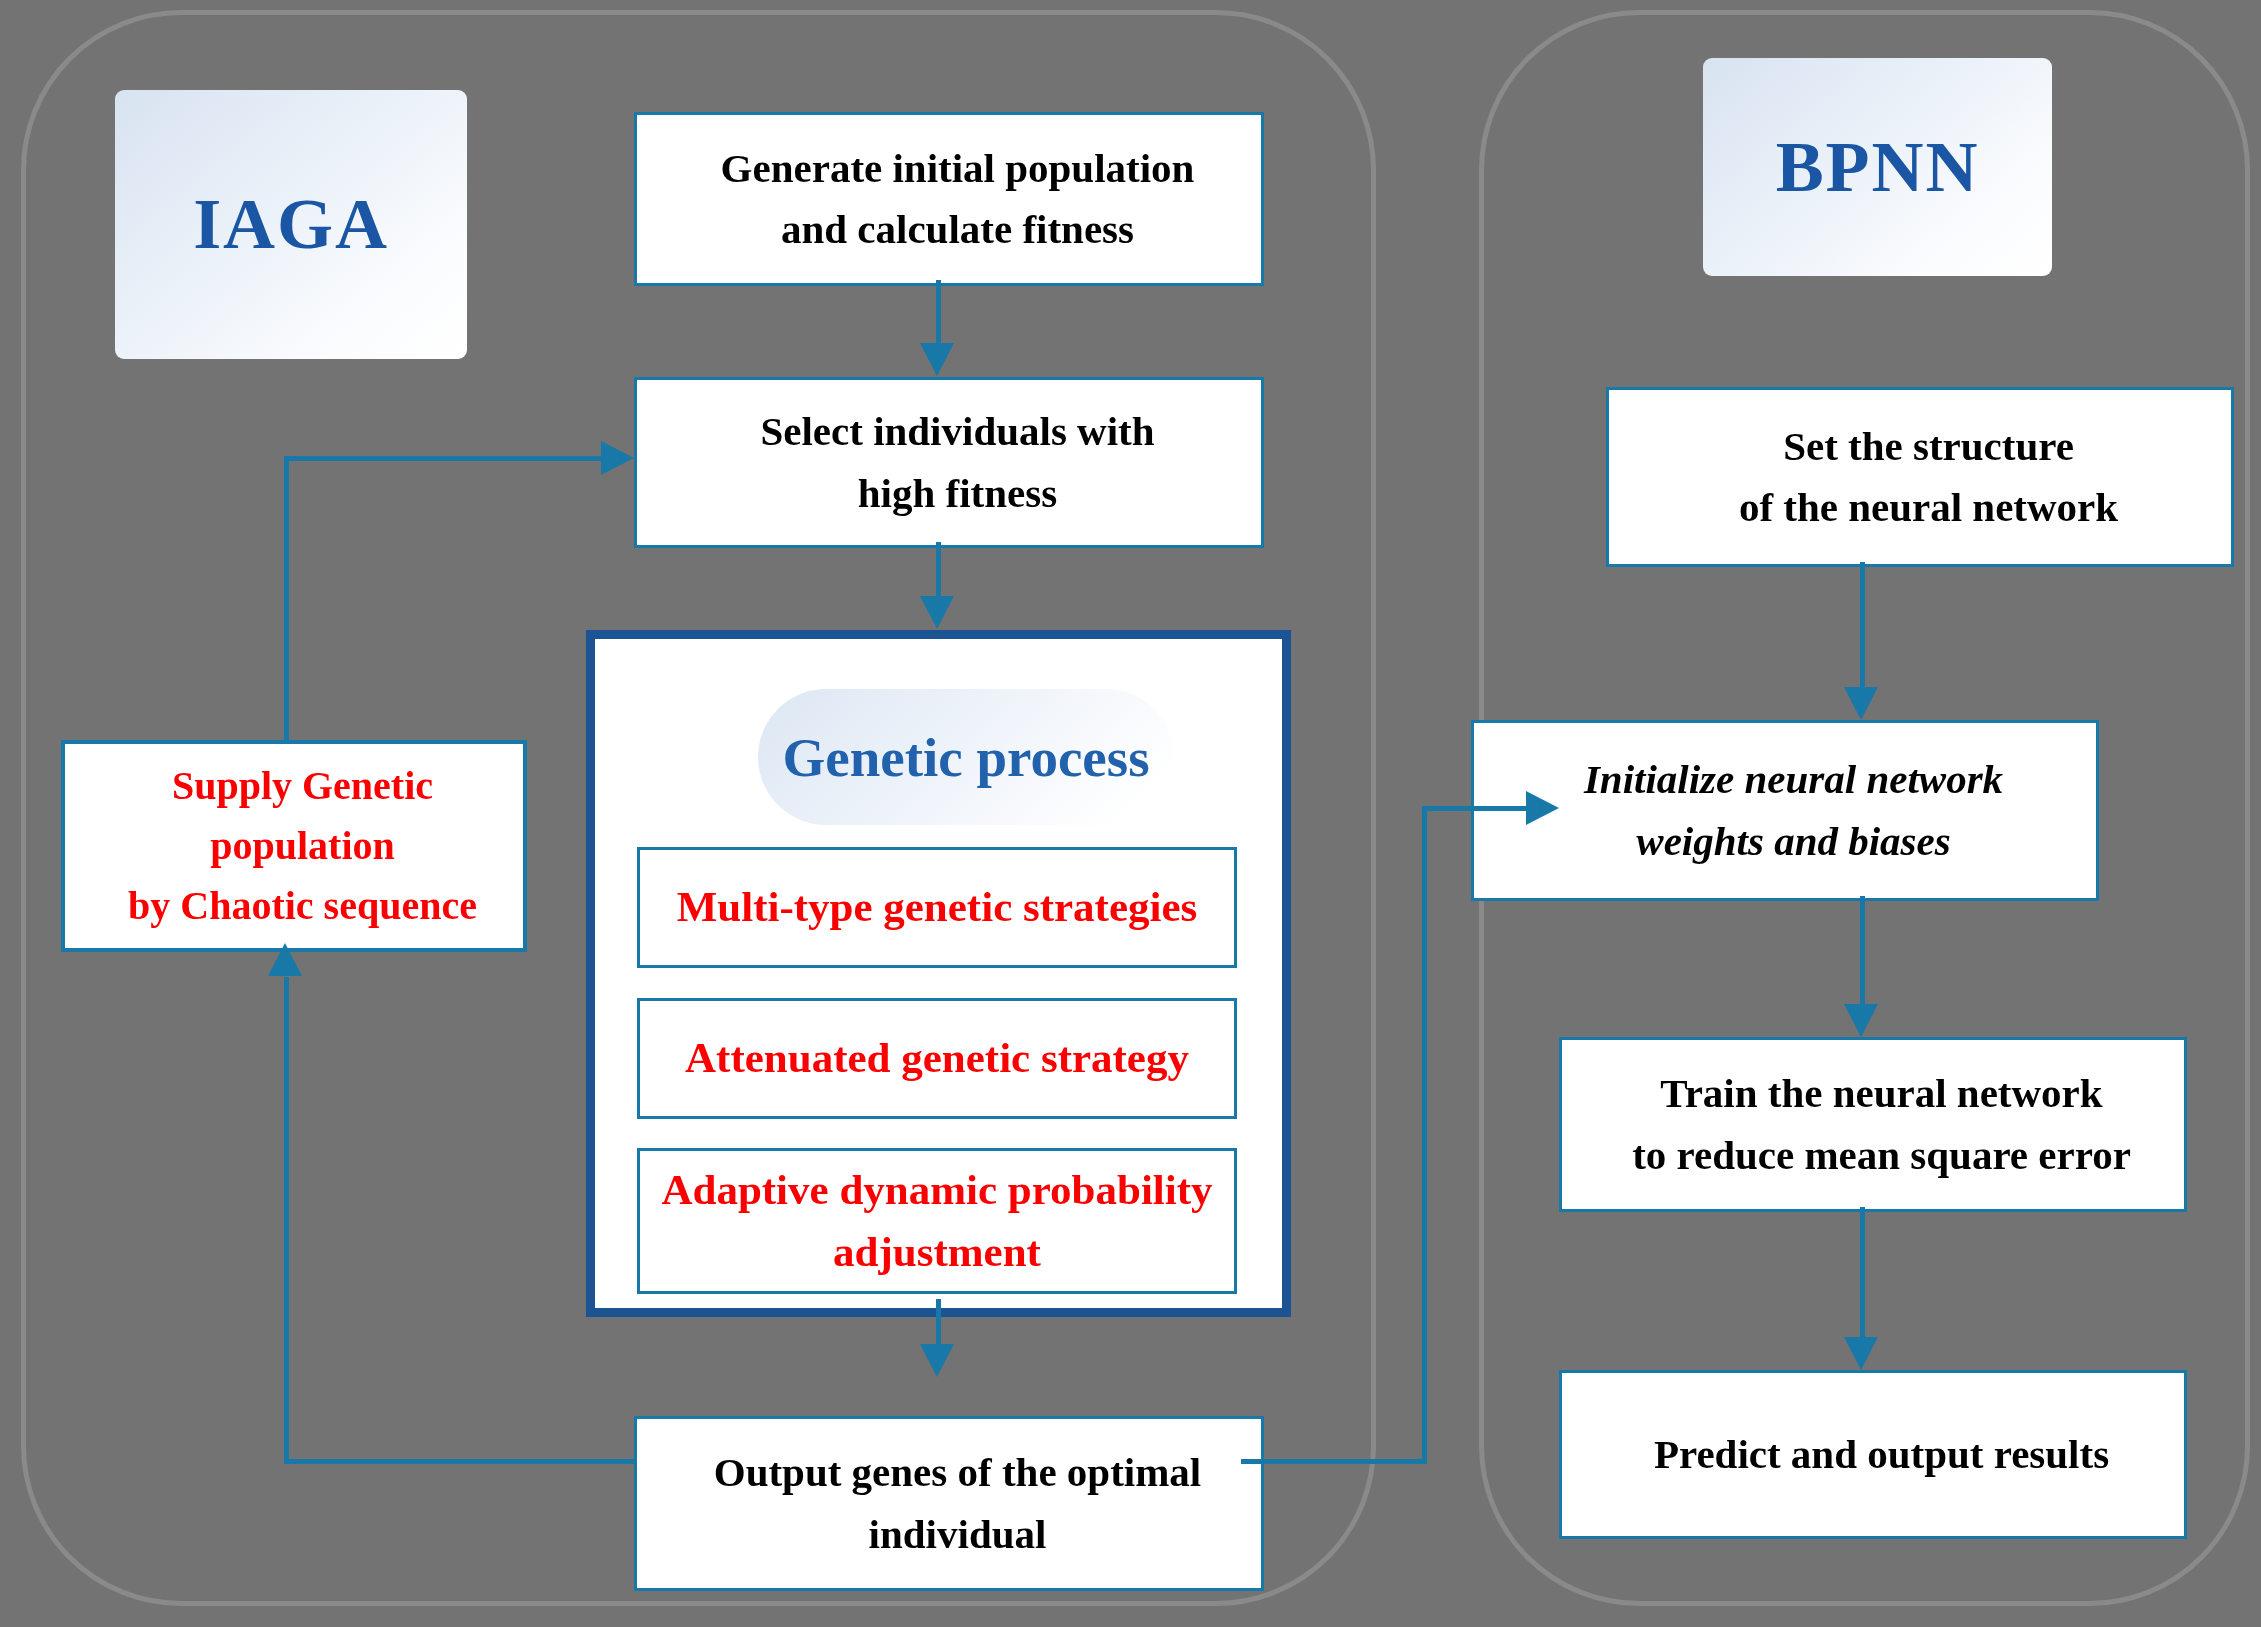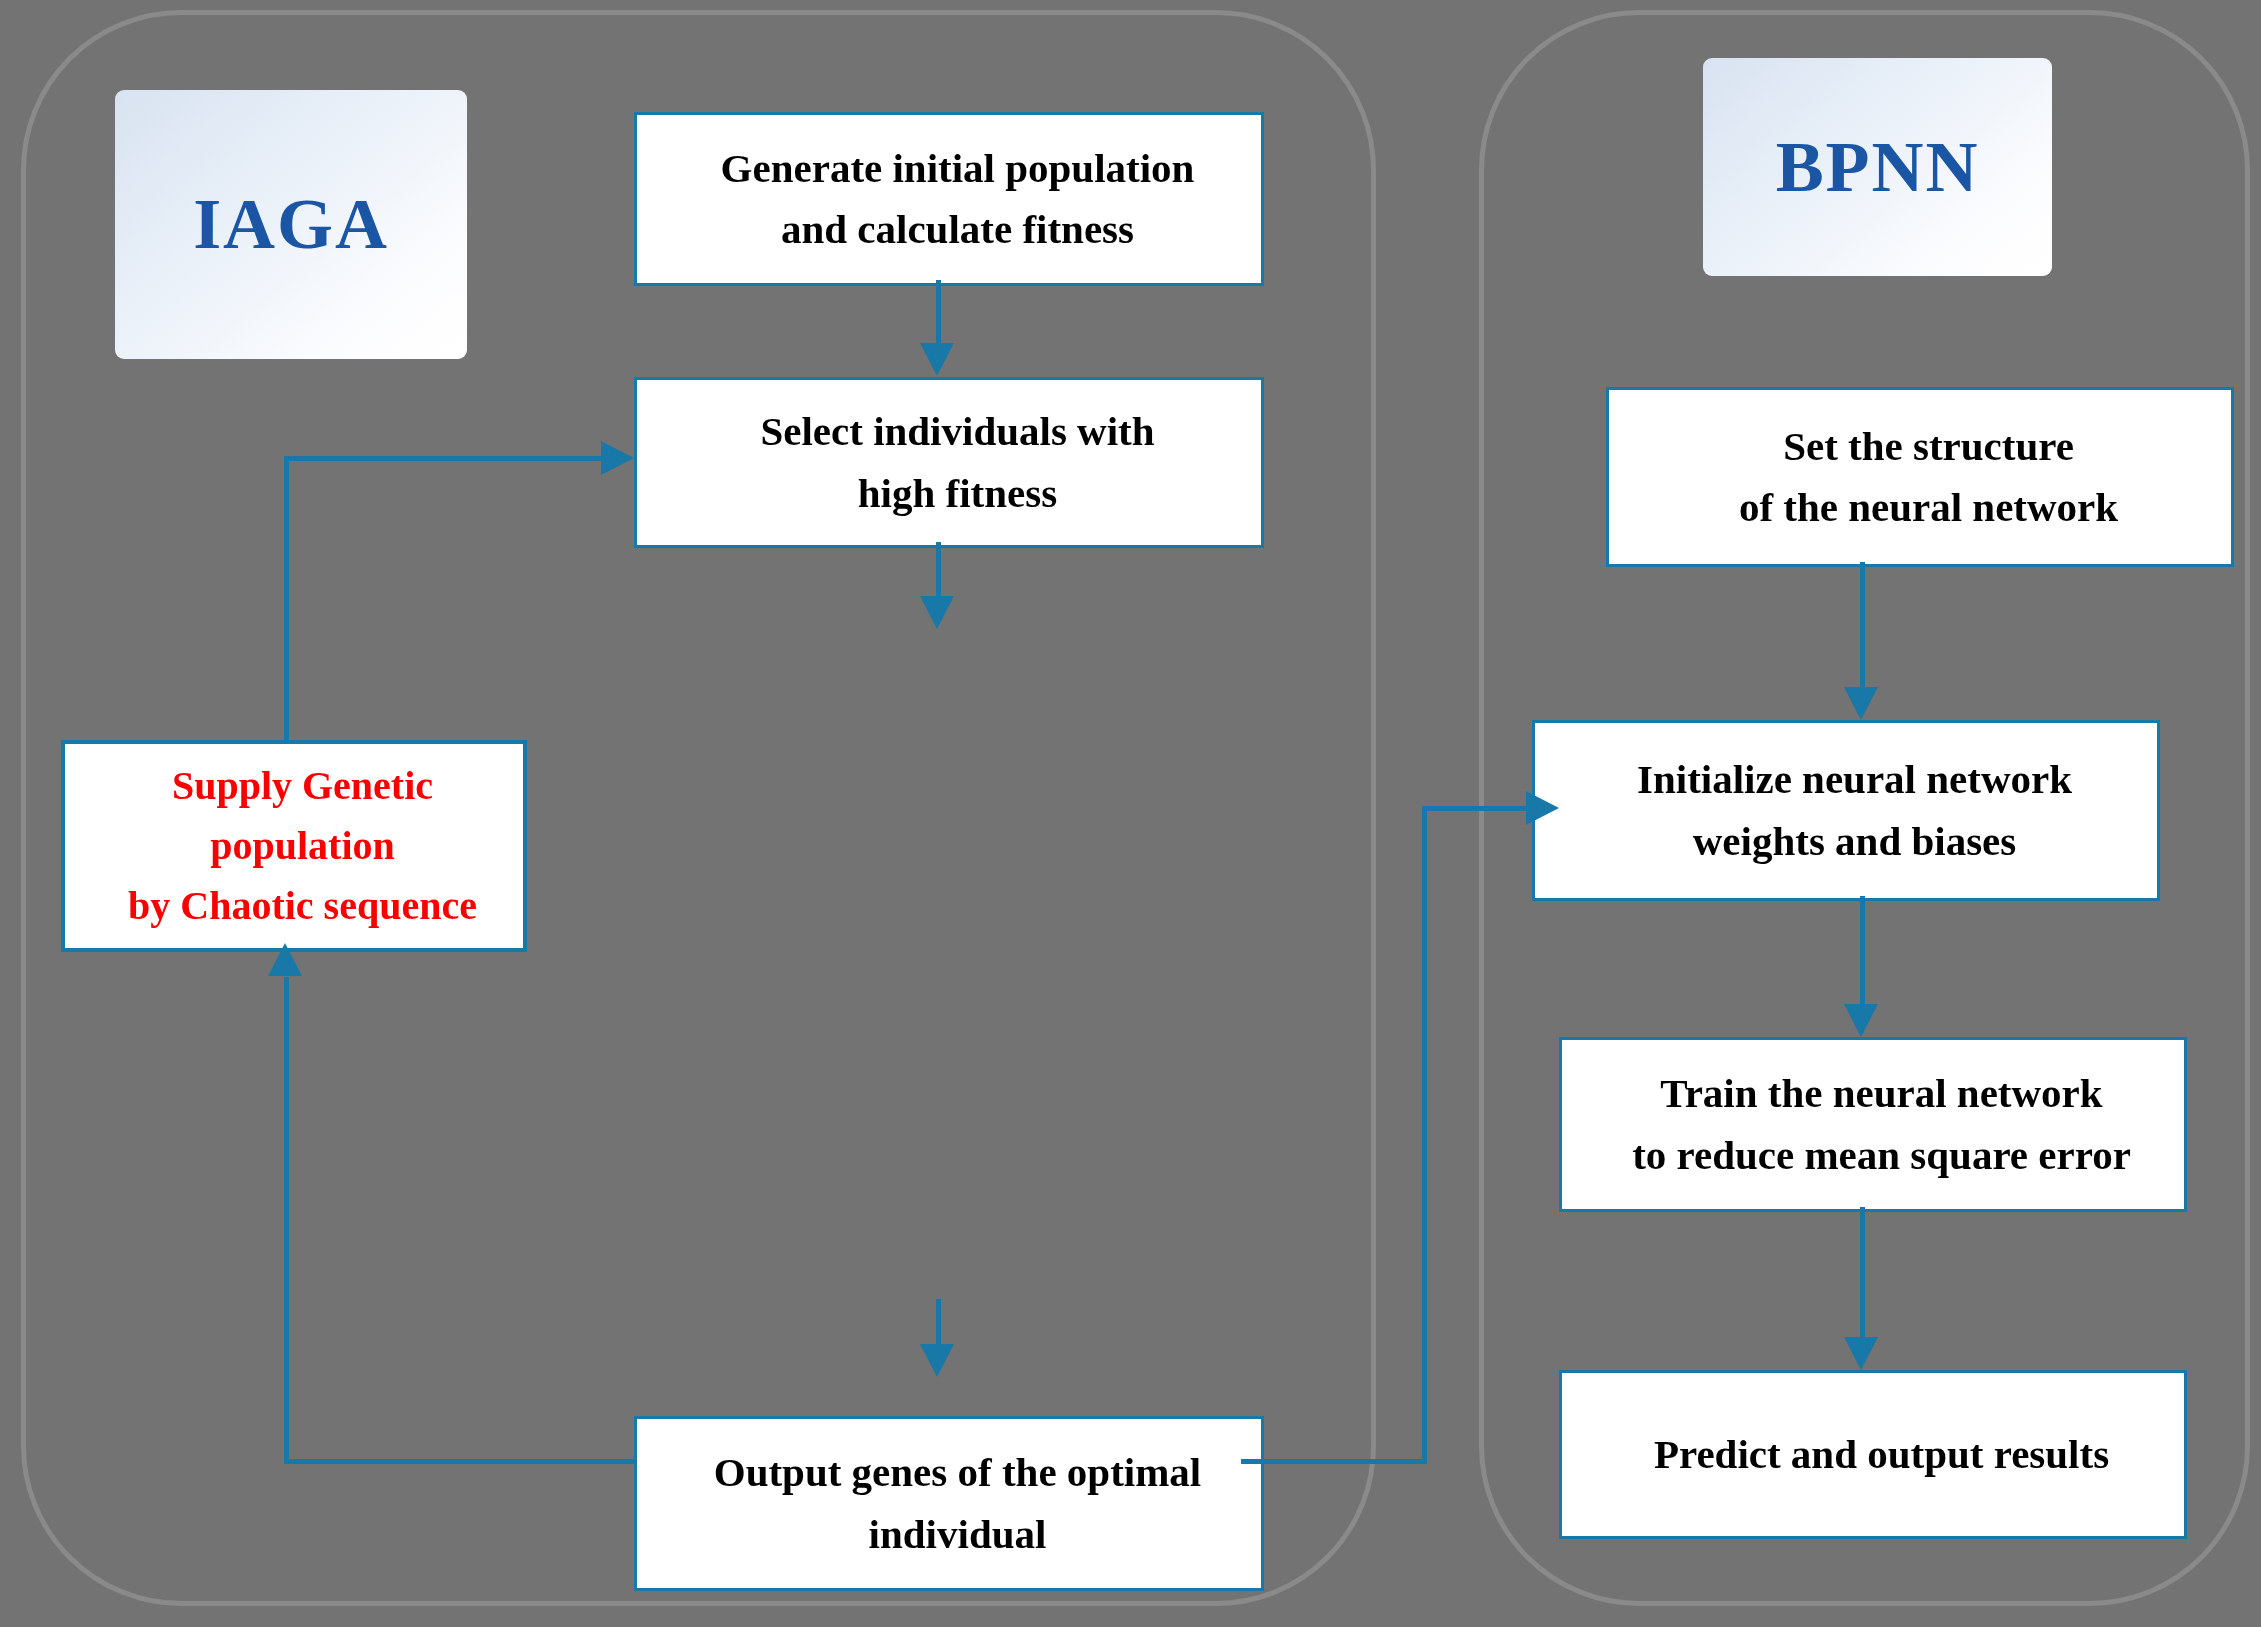--- a/index.html
+++ b/index.html
@@ -96,21 +96,21 @@
     color: #fa0000;
     font-size: 43px;
     line-height: 1.45;
   }
   #strategy-1 { top: 208px;  height: 115px; }
   #strategy-2 { top: 359px;  height: 115px; }
   #strategy-3 { top: 509px;  height: 140px; }
 
   
   #set-box     { left: 1559px; top: 387px;  width: 605px; height: 174px; margin-left: 47px; }
-  #init-box    { left: 1532px; top: 720px; width: 605px; height: 175px; }
+  #init-box    { left: 1471px; top: 720px; width: 605px; height: 175px; font-style: italic; }
   #train-box   { left: 1559px; top: 1037px; width: 605px; height: 169px; }
   #predict-box { left: 1559px; top: 1370px; width: 605px; height: 163px; }
 
   
   .vline, .hline { position: absolute; background: #1878a8; z-index: 5; }
   .vline { width: 4.5px; }
   .hline { height: 4.5px; }
 
   .arrow { position: absolute; width: 0; height: 0; z-index: 6; }
   .arrow.down  { border-left: 17.3px solid transparent; border-right: 17.3px solid transparent; border-top: 33px solid #1878a8; }
@@ -160,20 +160,29 @@
   </div>
   <div id="bpnn-patch" class="patch">
     <span class="panel-title">BPNN</span>
   </div>
 
   <div id="generate-box" class="fbox">Generate initial population
 and calculate fitness</div>
   <div id="select-box" class="fbox">Select individuals with
 high fitness</div>
 
+  <div id="genetic-box">
+    <div id="genetic-pill">
+      <span id="genetic-title">Genetic process</span>
+    </div>
+    <div id="strategy-1" class="strategy-box">Multi-type genetic strategies</div>
+    <div id="strategy-2" class="strategy-box">Attenuated genetic strategy</div>
+    <div id="strategy-3" class="strategy-box">Adaptive dynamic probability
+adjustment</div>
+  </div>
 
   <div id="supply-box" class="fbox">Supply Genetic
 population
 by Chaotic sequence</div>
   <div id="output-box" class="fbox">Output genes of the optimal
 individual</div>
 
   <div id="set-box" class="fbox">Set the structure
 of the neural network</div>
   <div id="init-box" class="fbox">Initialize neural network

